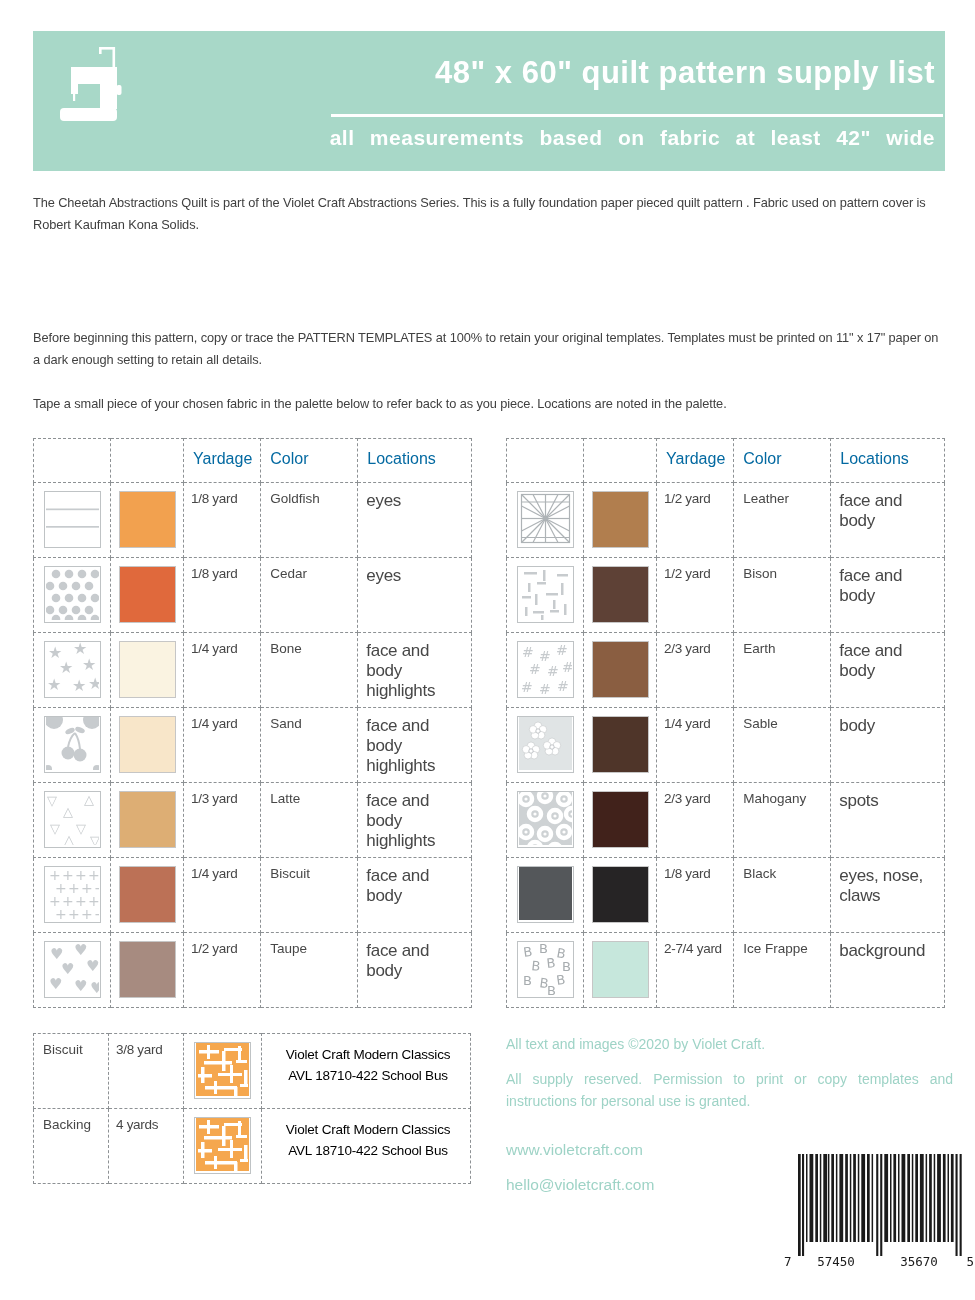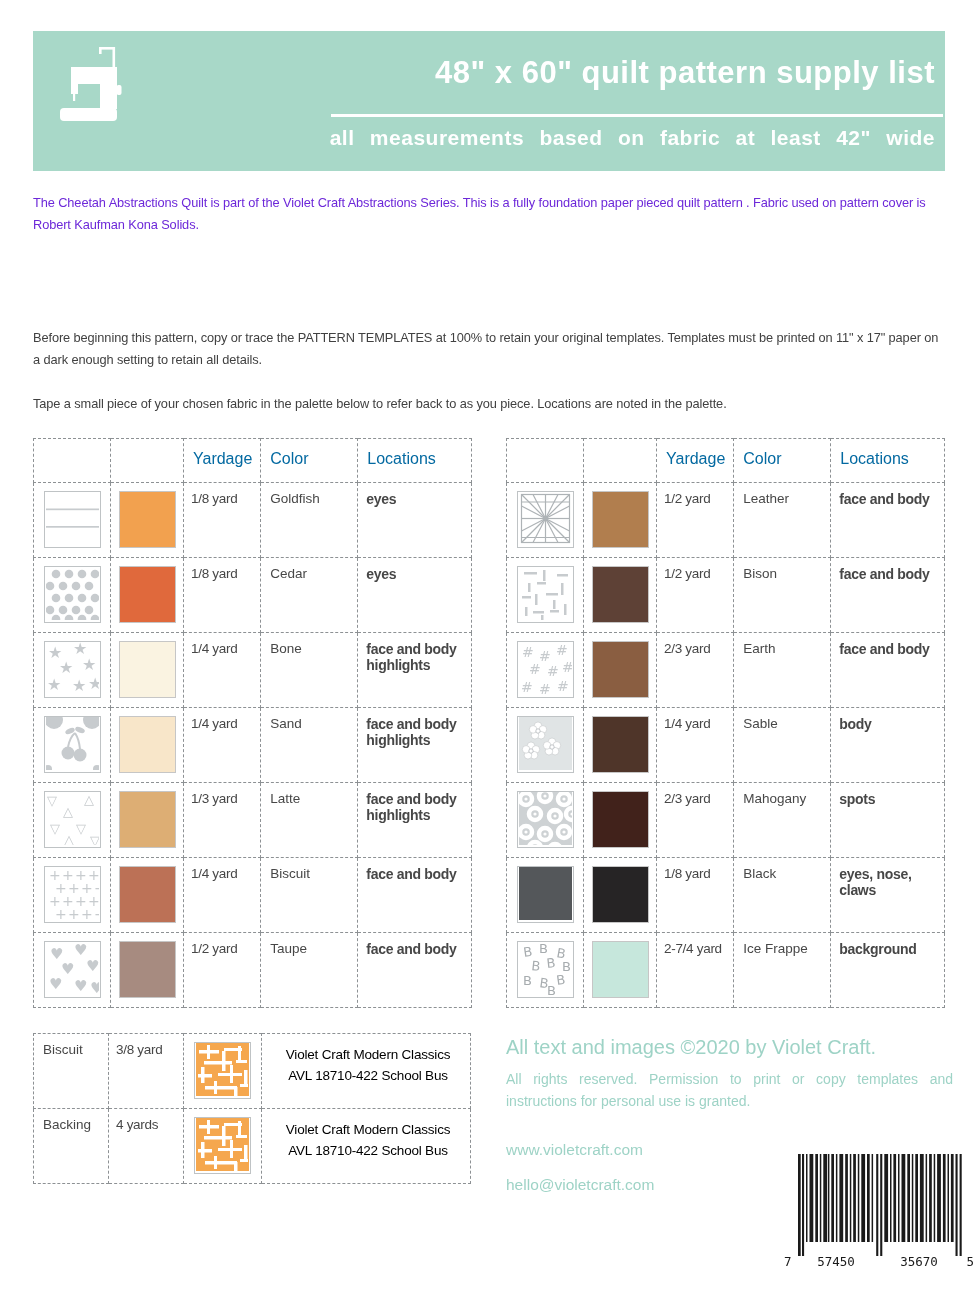--- a/index.html
+++ b/index.html
@@ -11,47 +11,47 @@
   .machine{position:absolute;left:22px;top:14px;}
   .band-title{position:absolute;right:10px;top:24px;font-size:31px;font-weight:700;color:#fff;
               letter-spacing:.5px;white-space:nowrap;}
   .band-rule{position:absolute;left:298px;right:2px;top:83px;height:3px;background:#fff;}
   .band-sub{position:absolute;right:10px;top:95px;font-size:21px;font-weight:700;color:#fff;
             letter-spacing:.5px;word-spacing:9px;white-space:nowrap;}
 
   
   .para{position:absolute;left:33px;width:914px;font-size:12.8px;line-height:1.72;
         letter-spacing:-.1px;color:#414141;margin:0;}
-  .teal{color:#6d28d9;}
+  .teal{color:#404040;}
   #intro{top:192px;} #p1{top:259px;} #p2{top:327px;} #p3{top:393px;}
 
   
   .supply{position:absolute;top:438px;}
   #supply0{left:33px;} #supply1{left:506px;}
   table.fabric{border-collapse:collapse;table-layout:fixed;}
   .fabric td,.fabric th{border:1px dashed #8d9194;vertical-align:top;overflow:hidden;}
   .fabric thead tr{height:44px;}
   .fabric tbody tr{height:75px;}
   .fabric th{font-size:16px;font-weight:400;text-align:left;padding:11px 8px 0 9px;color:#0369a1;}
   .fabric td{font-size:13.5px;color:#474747;padding:8px 5px 0 9px;}
   td.cell-icon{padding:8px 0 0 0;text-align:center;}
   td.cell-yard{white-space:nowrap;letter-spacing:-.3px;padding-left:7px;}
-  td.cell-loc{font-size:14px;letter-spacing:-.3px;padding-left:8px;padding-right:3px;font-weight:bold;}
+  td.cell-loc{font-size:17px;letter-spacing:-.3px;padding-left:8px;padding-right:3px;}
   .pattern-box{display:inline-block;width:55px;height:55px;border:1px solid #bfc3c5;
                background:#fff;line-height:0;}
   .swatch{display:inline-block;width:55px;height:55px;border:1px solid #c6c6c6;}
 
   
   #bindtbl{position:absolute;left:33px;top:1033px;}
   .bindfab{text-align:center;padding-top:11px !important;}
   .bindfab div{font-size:13.5px;line-height:1.55;color:#000000;letter-spacing:-.2px;}
 
   
   .foot{position:absolute;left:506px;width:447px;color:#9ed3c6;margin:0;}
-  #f-copy{top:1036px;font-size:20px;}
+  #f-copy{top:1036px;font-size:14px;}
   #f-rights{top:1068px;font-size:14px;line-height:1.6;text-align:justify;}
   #f-web{top:1141px;font-size:15.5px;}
   #f-mail{top:1176px;font-size:15.5px;}
   #barcode{position:absolute;left:778px;top:1152px;}
   #barcode text{font-family:"DejaVu Sans Mono",monospace;font-size:12.5px;fill:#1a1a1a;}
 </style>
 </head>
 <body>
 
 <div class="page">
@@ -464,21 +464,21 @@
             <td class="bindfab">
               <div>Violet Craft Modern Classics</div>
               <div>AVL 18710-422 School Bus</div>
             </td>
           </tr>
         </tbody>
       </table>
     </div>
 
   <p class="foot" id="f-copy">All text and images ©2020 by Violet Craft.</p>
-  <p class="foot" id="f-rights">All rights reserved.  Permission to print or copy templates and instructions for personal use is granted.</p>
+  <p class="foot" id="f-rights">All supply reserved.  Permission to print or copy templates and instructions for personal use is granted.</p>
   <p class="foot" id="f-web">www.violetcraft.com</p>
   <p class="foot" id="f-mail">hello@violetcraft.com</p>
 
   <svg id="barcode" width="200" height="120" viewBox="0 0 200 120">
     <g id="bc-bars" fill="#1a1a1a">
         <rect x="20.0" y="2" width="2.7" height="102"></rect>
         <rect x="24.0" y="2" width="2.1" height="102"></rect>
         <rect x="28.0" y="2" width="1.5" height="88"></rect>
         <rect x="31.5" y="2" width="3.8" height="88"></rect>
         <rect x="37.3" y="2" width="2.7" height="88"></rect>

